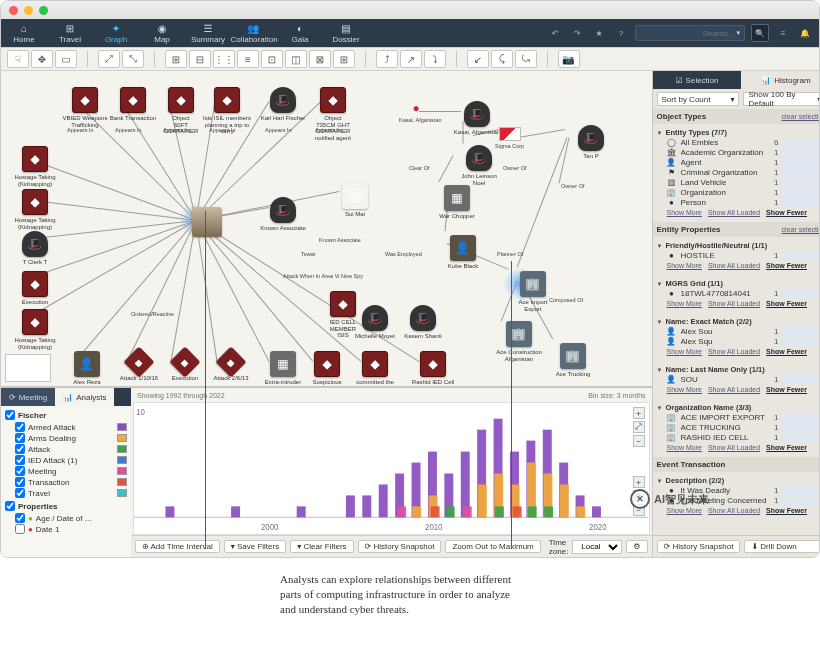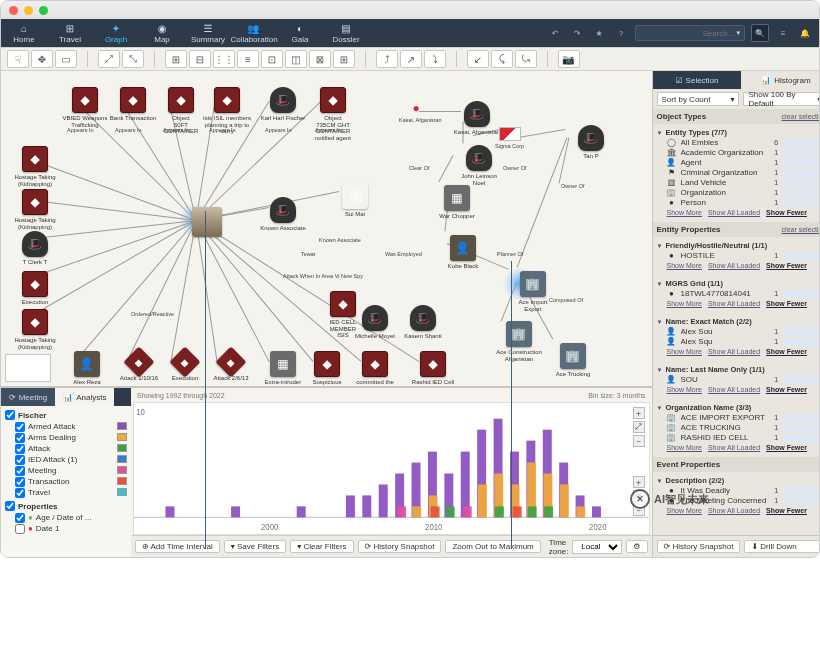--- a/index.html
+++ b/index.html
@@ -67,21 +67,21 @@
   .flag { position:absolute; width:22px; height:14px; background:linear-gradient(135deg,#d23 0 50%, #fff 50% 100%); border:1px solid #bbb; }
 
   
   .tl-wrap { display:flex; height:170px; border-top:1px solid #c8c6be;}
   .tl-left { width:130px; background:#f7f6f1; display:flex; flex-direction:column; }
   .tl-tabs { display:flex; height:18px; background:var(--navy); color:#cfd8e3; font-size:8px;}
   .tl-tabs .tab { padding:0 8px; display:flex; align-items:center; gap:3px; cursor:pointer; height:100%; background:#3d4e62;}
   .tl-tabs .tab.active { background:var(--light-bg); color:#333; }
   .tl-list { font-size:8px; padding:2px 4px; overflow:auto;}
   .tl-list .h { font-weight:bold; padding:2px 0; display:flex;align-items:center; gap:3px;}
-  .tl-list .row { display:flex; gap:3px; padding:0 0 1px 10px; cursor:pointer;}
+  .tl-list .row { display:flex; align-items:center; gap:3px; padding:0 0 1px 10px; cursor:pointer;}
   .tl-list .row .sw { width:10px;height:8px; border:1px solid #999; }
   .tl-list input[type=checkbox]{ width:10px;height:10px; margin:0;}
   .tl-right { flex:1; display:flex; flex-direction:column;}
   .tl-head { height:14px; display:flex; justify-content:space-between; padding:0 6px; font-size:7px; color:#777; align-items:center;}
   .chart { flex:1; position:relative; background:#fff; border:1px solid #ddd; margin:0 2px;}
   .chart svg { width:100%; height:100%; }
   .zoom-rail { position:absolute; right:4px; top:4px; bottom:18px; width:12px; display:flex; flex-direction:column; align-items:center; gap:2px; }
   .zoom-rail .zb { width:12px;height:12px; border:1px solid #bbb; background:#eee; font-size:8px; display:flex;align-items:center;justify-content:center; cursor:pointer;}
   .tl-foot { height:22px; display:flex; align-items:center; gap:4px; padding:0 4px; background:#ecebe5; font-size:8px; border-top:1px solid #d3d1c9;}
   .fbtn { padding:1px 6px; background:#fff; border:1px solid #c8c6be; border-radius:2px; cursor:pointer; white-space:nowrap;}
@@ -774,21 +774,21 @@
                   <span class="cnt">1</span>
                   <span class="bar"><span class="fill" style="width:100%"></span></span>
                 </div>
                 <div class="links">
                   <span class="">Show More</span>
                   <span class="">Show All Loaded</span>
                   <span class="strong">Show Fewer</span>
                 </div>
               </div>
               <div class="secthead">
-                <span>Event Properties</span>
+                <span>Event Transaction</span>
               </div>
               <div class="group">
                 <div class="grp-title">Description (2/2)</div>
                 <div class="entry">
                   <span class="ei">●</span>
                   <span class="ename">It Was Deadly</span>
                   <span class="cnt">1</span>
                   <span class="bar"><span class="fill" style="width:100%"></span></span>
                 </div>
                 <div class="entry">
@@ -817,15 +817,16 @@
 
   <div class="watermark">
     <span class="wc">✕</span>
         <span>AI智见未来</span>
   </div>
 </div>
 
 <div class="captions">
   <div style="width:180px"></div>
   <div style="width:60px"></div>
+  <div class="cap">Analysts can explore relationships between different parts of computing infrastructure in order to analyze and understand cyber threats.</div>
 </div>
 
 </div>
 
 </body></html>

